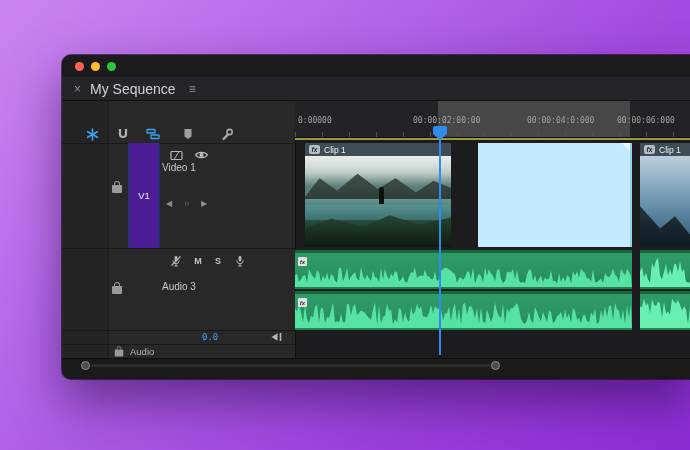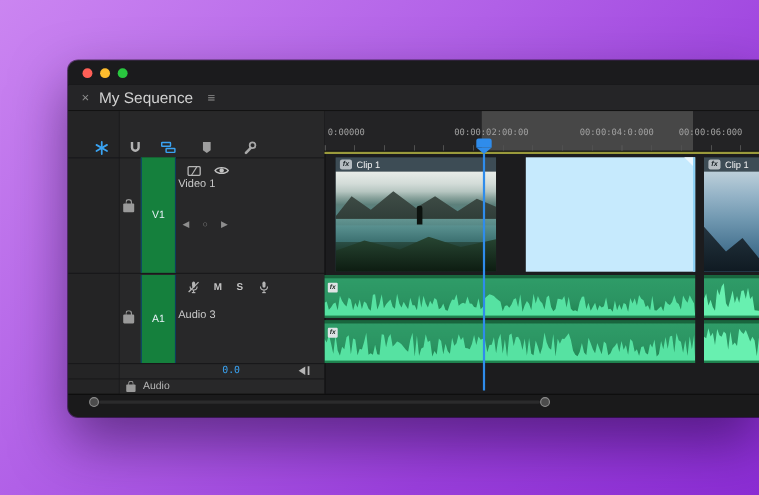--- a/index.html
+++ b/index.html
@@ -14,21 +14,21 @@
           display:flex;align-items:center;padding-left:12px;box-sizing:border-box;gap:9px}
   .tabx{color:#909090;font-size:12px}
   .tabtitle{color:#d2d2d2;font-size:14px}
   .tabmenu{color:#909090;font-size:12px;margin-left:4px}
   .mono{font-family:"DejaVu Sans Mono",monospace}
   .timecode{left:14px;top:53px;font-size:13px;font-weight:bold;color:#3aa3f2;letter-spacing:.2px}
   .tbico{top:71px;width:17px;height:16px;display:flex;align-items:center;justify-content:center}
   .headercol{left:0;top:46px;width:233px;height:257px;background:#282829}
   .gutter{left:0;top:46px;width:46px;height:257px;background:#242425;border-right:1px solid #1d1d1e}
   .hline{left:0;width:233px;height:1px;background:#18181a}
-  .trackbtn{width:32px;background:#15803d;border-left:1px solid #0e4266;border-right:1px solid #0e3c5c;
+  .trackbtn{width:32px;background:#4c1d95;border-left:1px solid #0e4266;border-right:1px solid #0e3c5c;
             color:#e8f2f8;font-size:9.5px;display:flex;align-items:center;justify-content:center;box-sizing:border-box}
   .tname{color:#c9c9c9;font-size:10px}
   .lock{width:10px;height:8px;background:#9a9a9a;border-radius:1px}
   .lock:before{content:'';position:absolute;left:2px;top:-4px;width:4px;height:4px;
                border:1.5px solid #9a9a9a;border-bottom:none;border-radius:3px 3px 0 0}
   .kfnav{display:flex;gap:12px}
   .kf{color:#8e8e8e;font-size:8px;line-height:10px}
   .msbtn{color:#c4c4c4;font-size:9px;font-weight:bold;width:12px;text-align:center}
   .level{color:#3aa3f2;font-size:9px}
   .mastername{color:#b8b8b8;font-size:9.5px}
@@ -138,23 +138,20 @@
         </svg>
     </div>
     <div class="abs tname" style="left:100px;top:107px">Video 1</div>
     <div class="abs kfnav" style="left:104px;top:144px">
       <span class="kf">◀</span>
       <span class="kf">○</span>
       <span class="kf">▶</span>
     </div>
 
     <div class="abs lock" style="left:50px;top:231px"></div>
-    <div class="abs trackbtn" style="left:66px;top:195px;height:80px">
-      <span>A1</span>
-    </div>
     <div class="abs" style="left:108px;top:200px">
       <svg width="12" height="12" viewBox="0 0 12 12">
           <rect x="4.6" y="1" width="2.8" height="5.5" rx="1.4" fill="#b5b5b5"></rect>
           <path d="M2.8 5.5 a3.2 3.2 0 0 0 6.4 0 M6 9 v2 M4.4 11 h3.2" fill="none" stroke="#b5b5b5" stroke-width="1"></path>
           <line x1="1.5" y1="10.5" x2="10.5" y2="1.5" stroke="#b5b5b5" stroke-width="1.2"></line>
         </svg>
     </div>
     <span class="abs msbtn" style="left:130px;top:201px">M</span>
     <span class="abs msbtn" style="left:150px;top:201px">S</span>
     <div class="abs" style="left:172px;top:200px">

